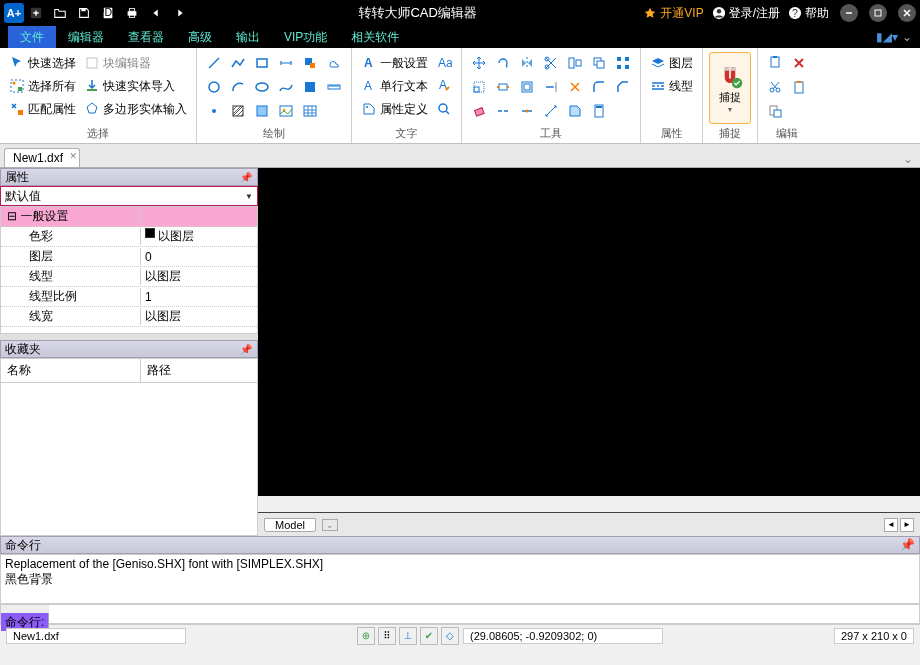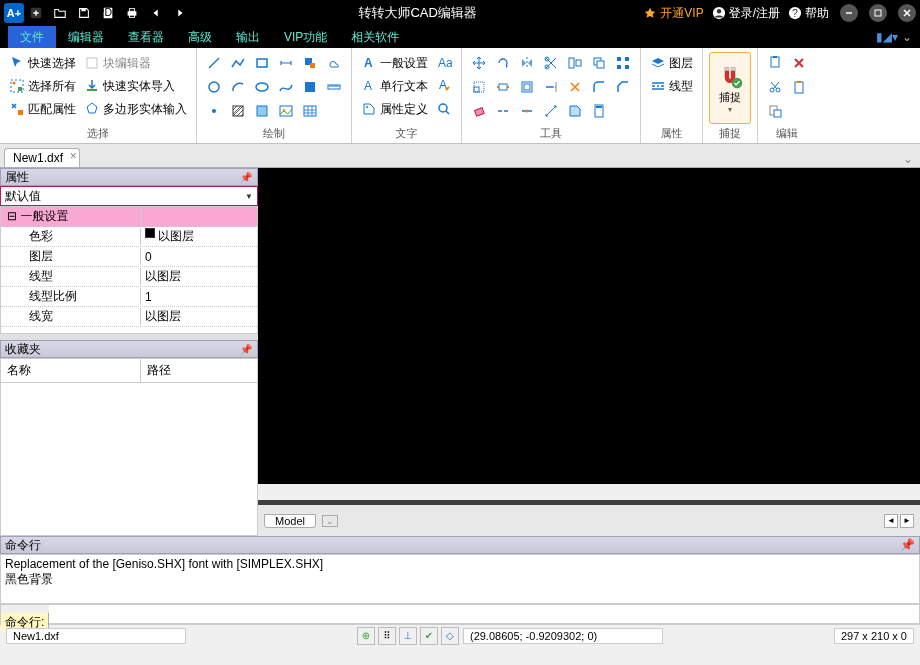--- a/index.html
+++ b/index.html
@@ -57,30 +57,30 @@
 .prop-row .key.indent { padding-left: 28px; }
 .prop-row .val { flex: 1; padding-left: 4px; display: flex; gap: 3px; }
 .prop-row .swatch { width: 10px; height: 10px; background: #000; border: 1px solid #333; }
 .fav-header { display: flex; background: #fff; border: 1px solid #ccc; }
 .fav-header div { flex: 0 0 140px; padding: 3px 6px; border-right: 1px solid #ccc; }
 .fav-header div:last-child { flex: 1; border-right: none; }
 .fav-body { flex: 1; background: #fff; border: 1px solid #ccc; border-top: none; }
 
 .canvas-wrap { flex: 1; display: flex; flex-direction: column; }
 .canvas { flex: 1; background: #000; }
-.modeltabs { height: 36px; background: #e8e8e8; border-top: 5px solid #404040; display: flex; align-items: center; padding: 0 6px; gap: 6px; margin-top: 16px; }
+.modeltabs { height: 24px; background: #e8e8e8; border-top: 1px solid #404040; display: flex; align-items: center; padding: 0 6px; gap: 6px; margin-top: 16px; }
 .modeltab { background: #fff; border: 1px solid #aaa; padding: 0 10px; font-size: 11px; border-radius: 0 0 3px 3px; }
 .modeltabs .scroll { margin-left: auto; display: flex; gap: 2px; }
 .modeltabs .scroll span { width: 14px; height: 14px; border: 1px solid #aaa; background: #fff; display: flex; align-items: center; justify-content: center; font-size: 8px; }
 
 
 .cmdpanel-header { height: 18px; background: linear-gradient(#d8d8e8, #c8c8d8); border: 1px solid #a0a0b0; display: flex; align-items: center; justify-content: space-between; padding: 0 4px; font-size: 11px; }
 .cmd-log { height: 50px; background: #fff; border: 1px solid #ccc; padding: 2px 4px; font-size: 12px; overflow: hidden; }
 .cmd-input { height: 20px; background: #eee; border: 1px solid #ccc; display: flex; align-items: center; }
-.cmd-input .label { background: #fef9c3; padding: 0 4px; border-right: 1px solid #aaa; height: 100%; display: flex; align-items: center; margin-top: 16px; }
+.cmd-input .label { background: #8b5cf6; padding: 0 4px; border-right: 1px solid #aaa; height: 100%; display: flex; align-items: center; margin-top: 16px; }
 .cmd-input input { flex: 1; border: none; background: #fff; height: 100%; padding: 0 4px; outline: none; }
 
 
 .statusbar { height: 22px; background: #f0f0f0; border-top: 1px solid #ccc; display: flex; align-items: center; padding: 0 6px; gap: 4px; }
 .statusbar .cell { border: 1px solid #ccc; padding: 1px 6px; background: #fff; font-size: 11px; }
 .statusbar .spacer { flex: 1; }
 .statusbar .sicons { display: flex; gap: 3px; }
 .statusbar .sicon { width: 18px; height: 18px; display: flex; align-items: center; justify-content: center; border: 1px solid #bbb; font-size: 10px; }
 </style>
 </head>

